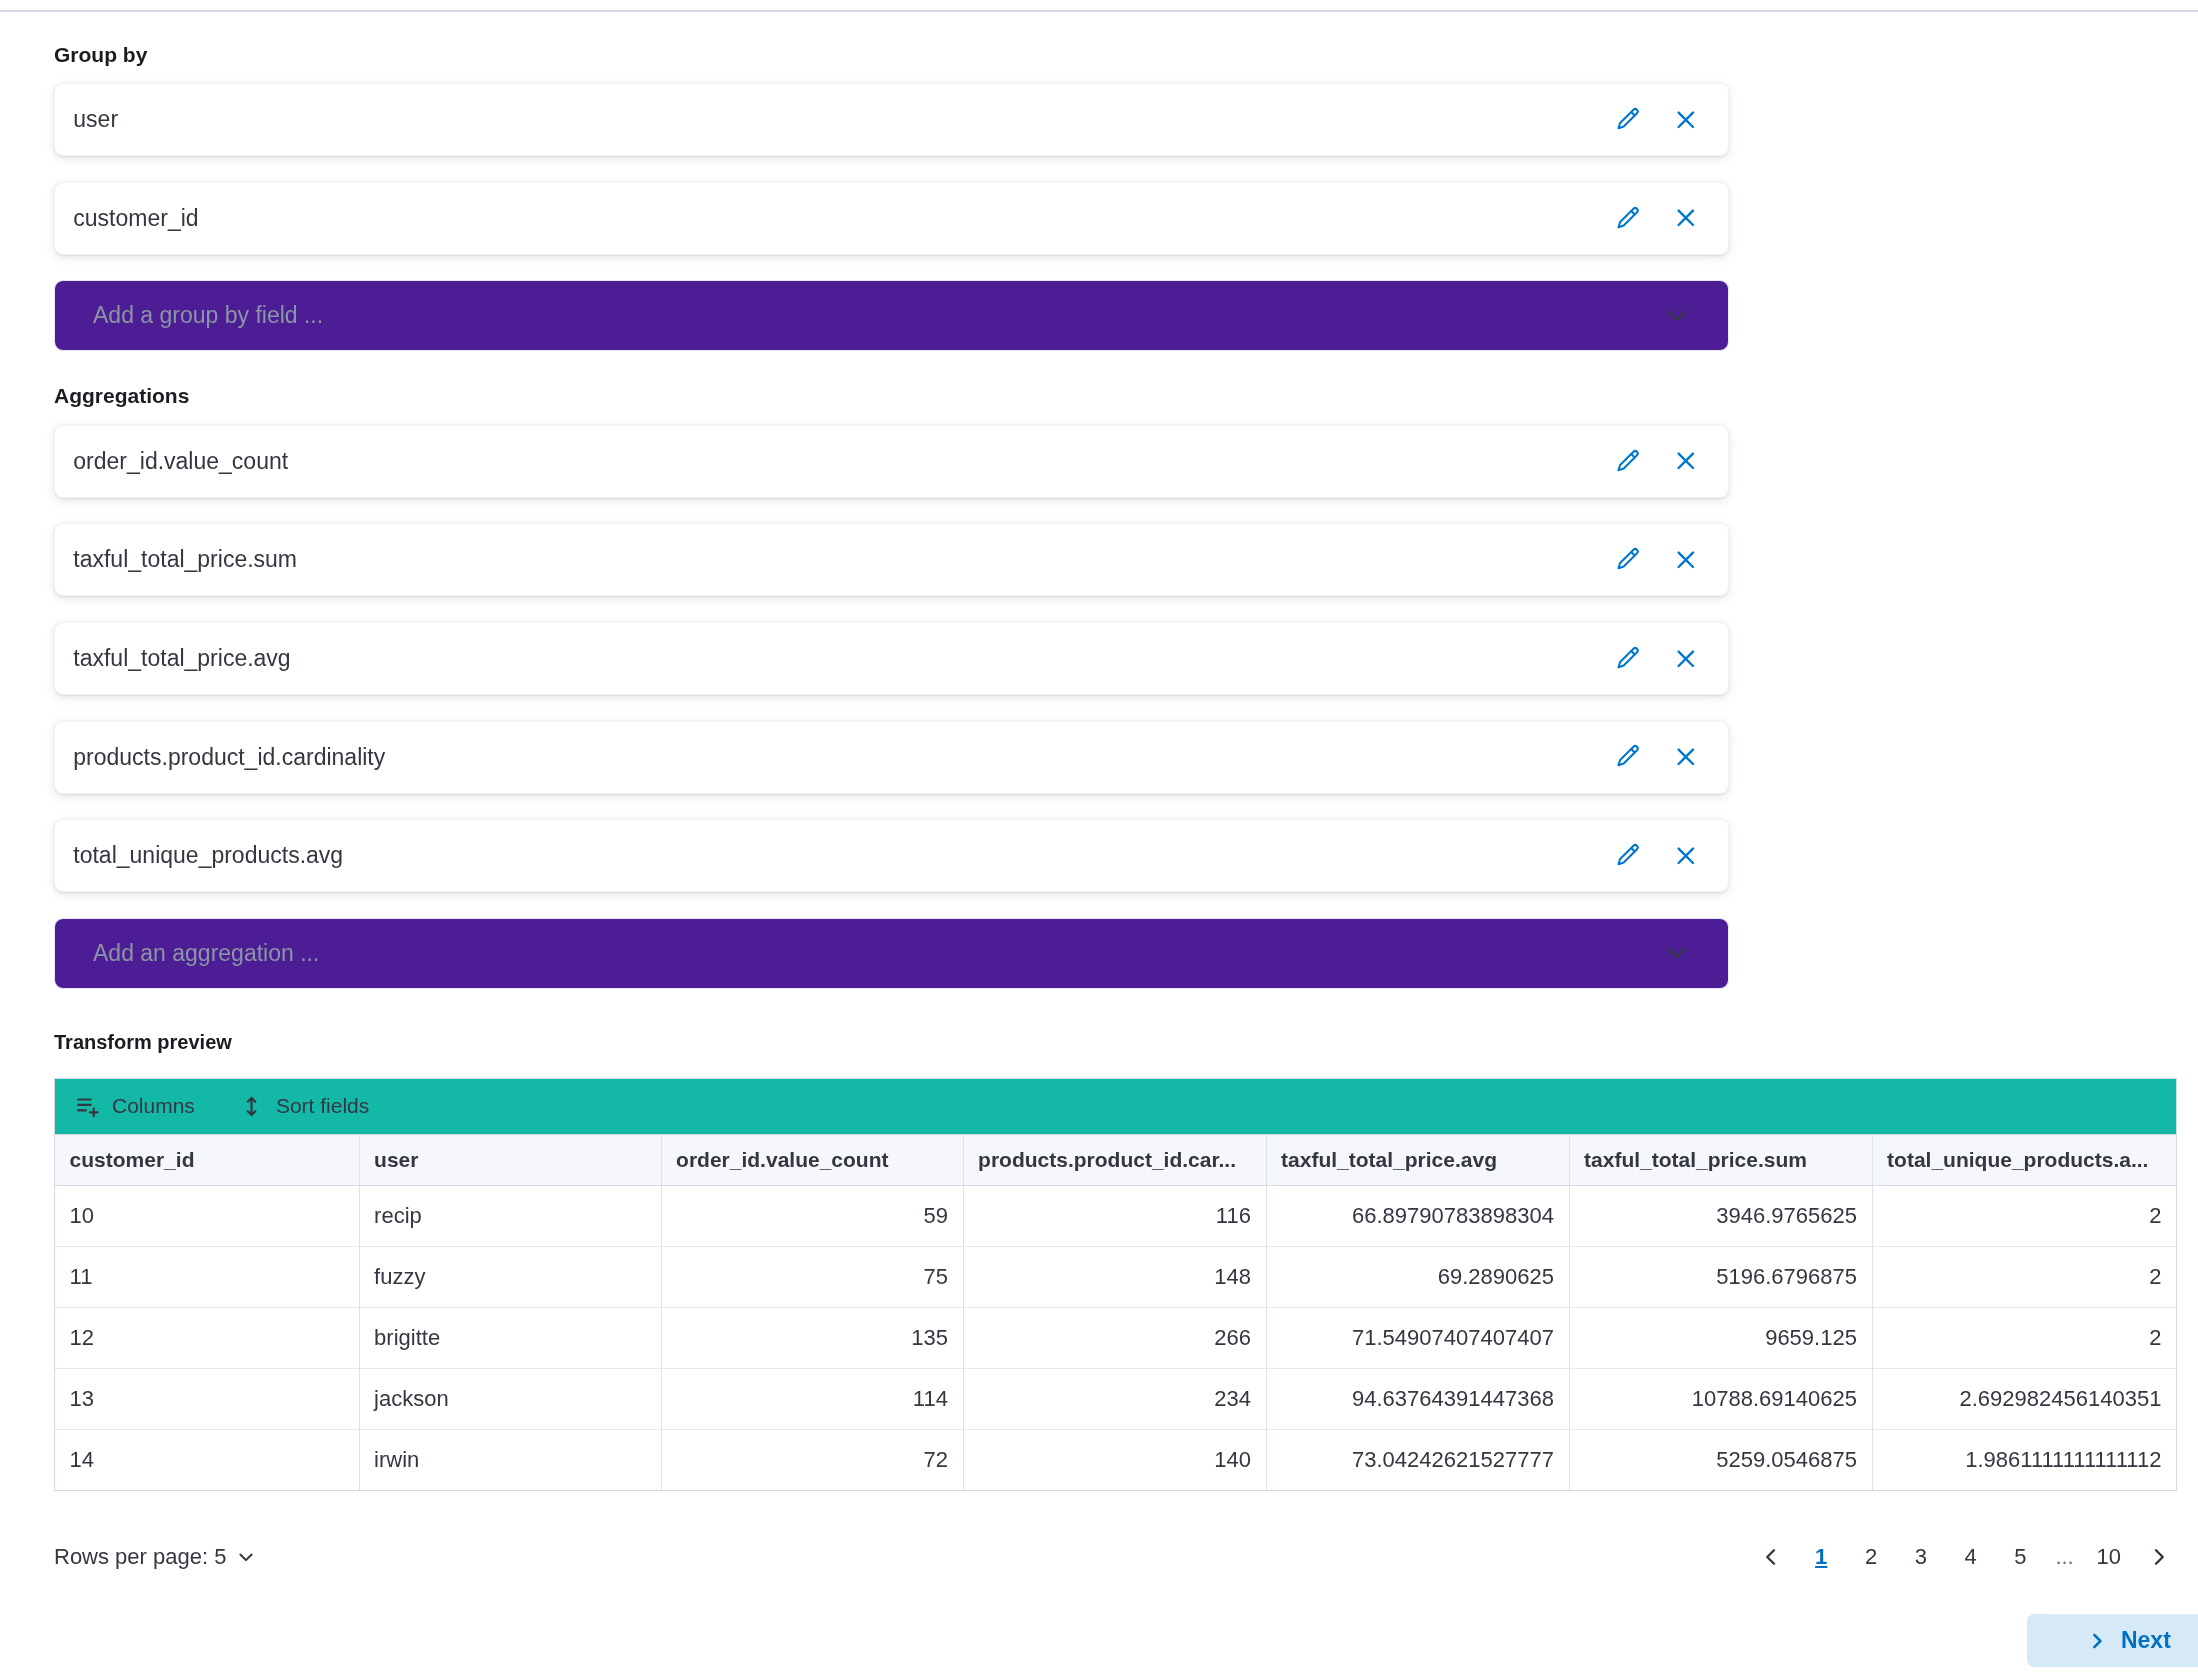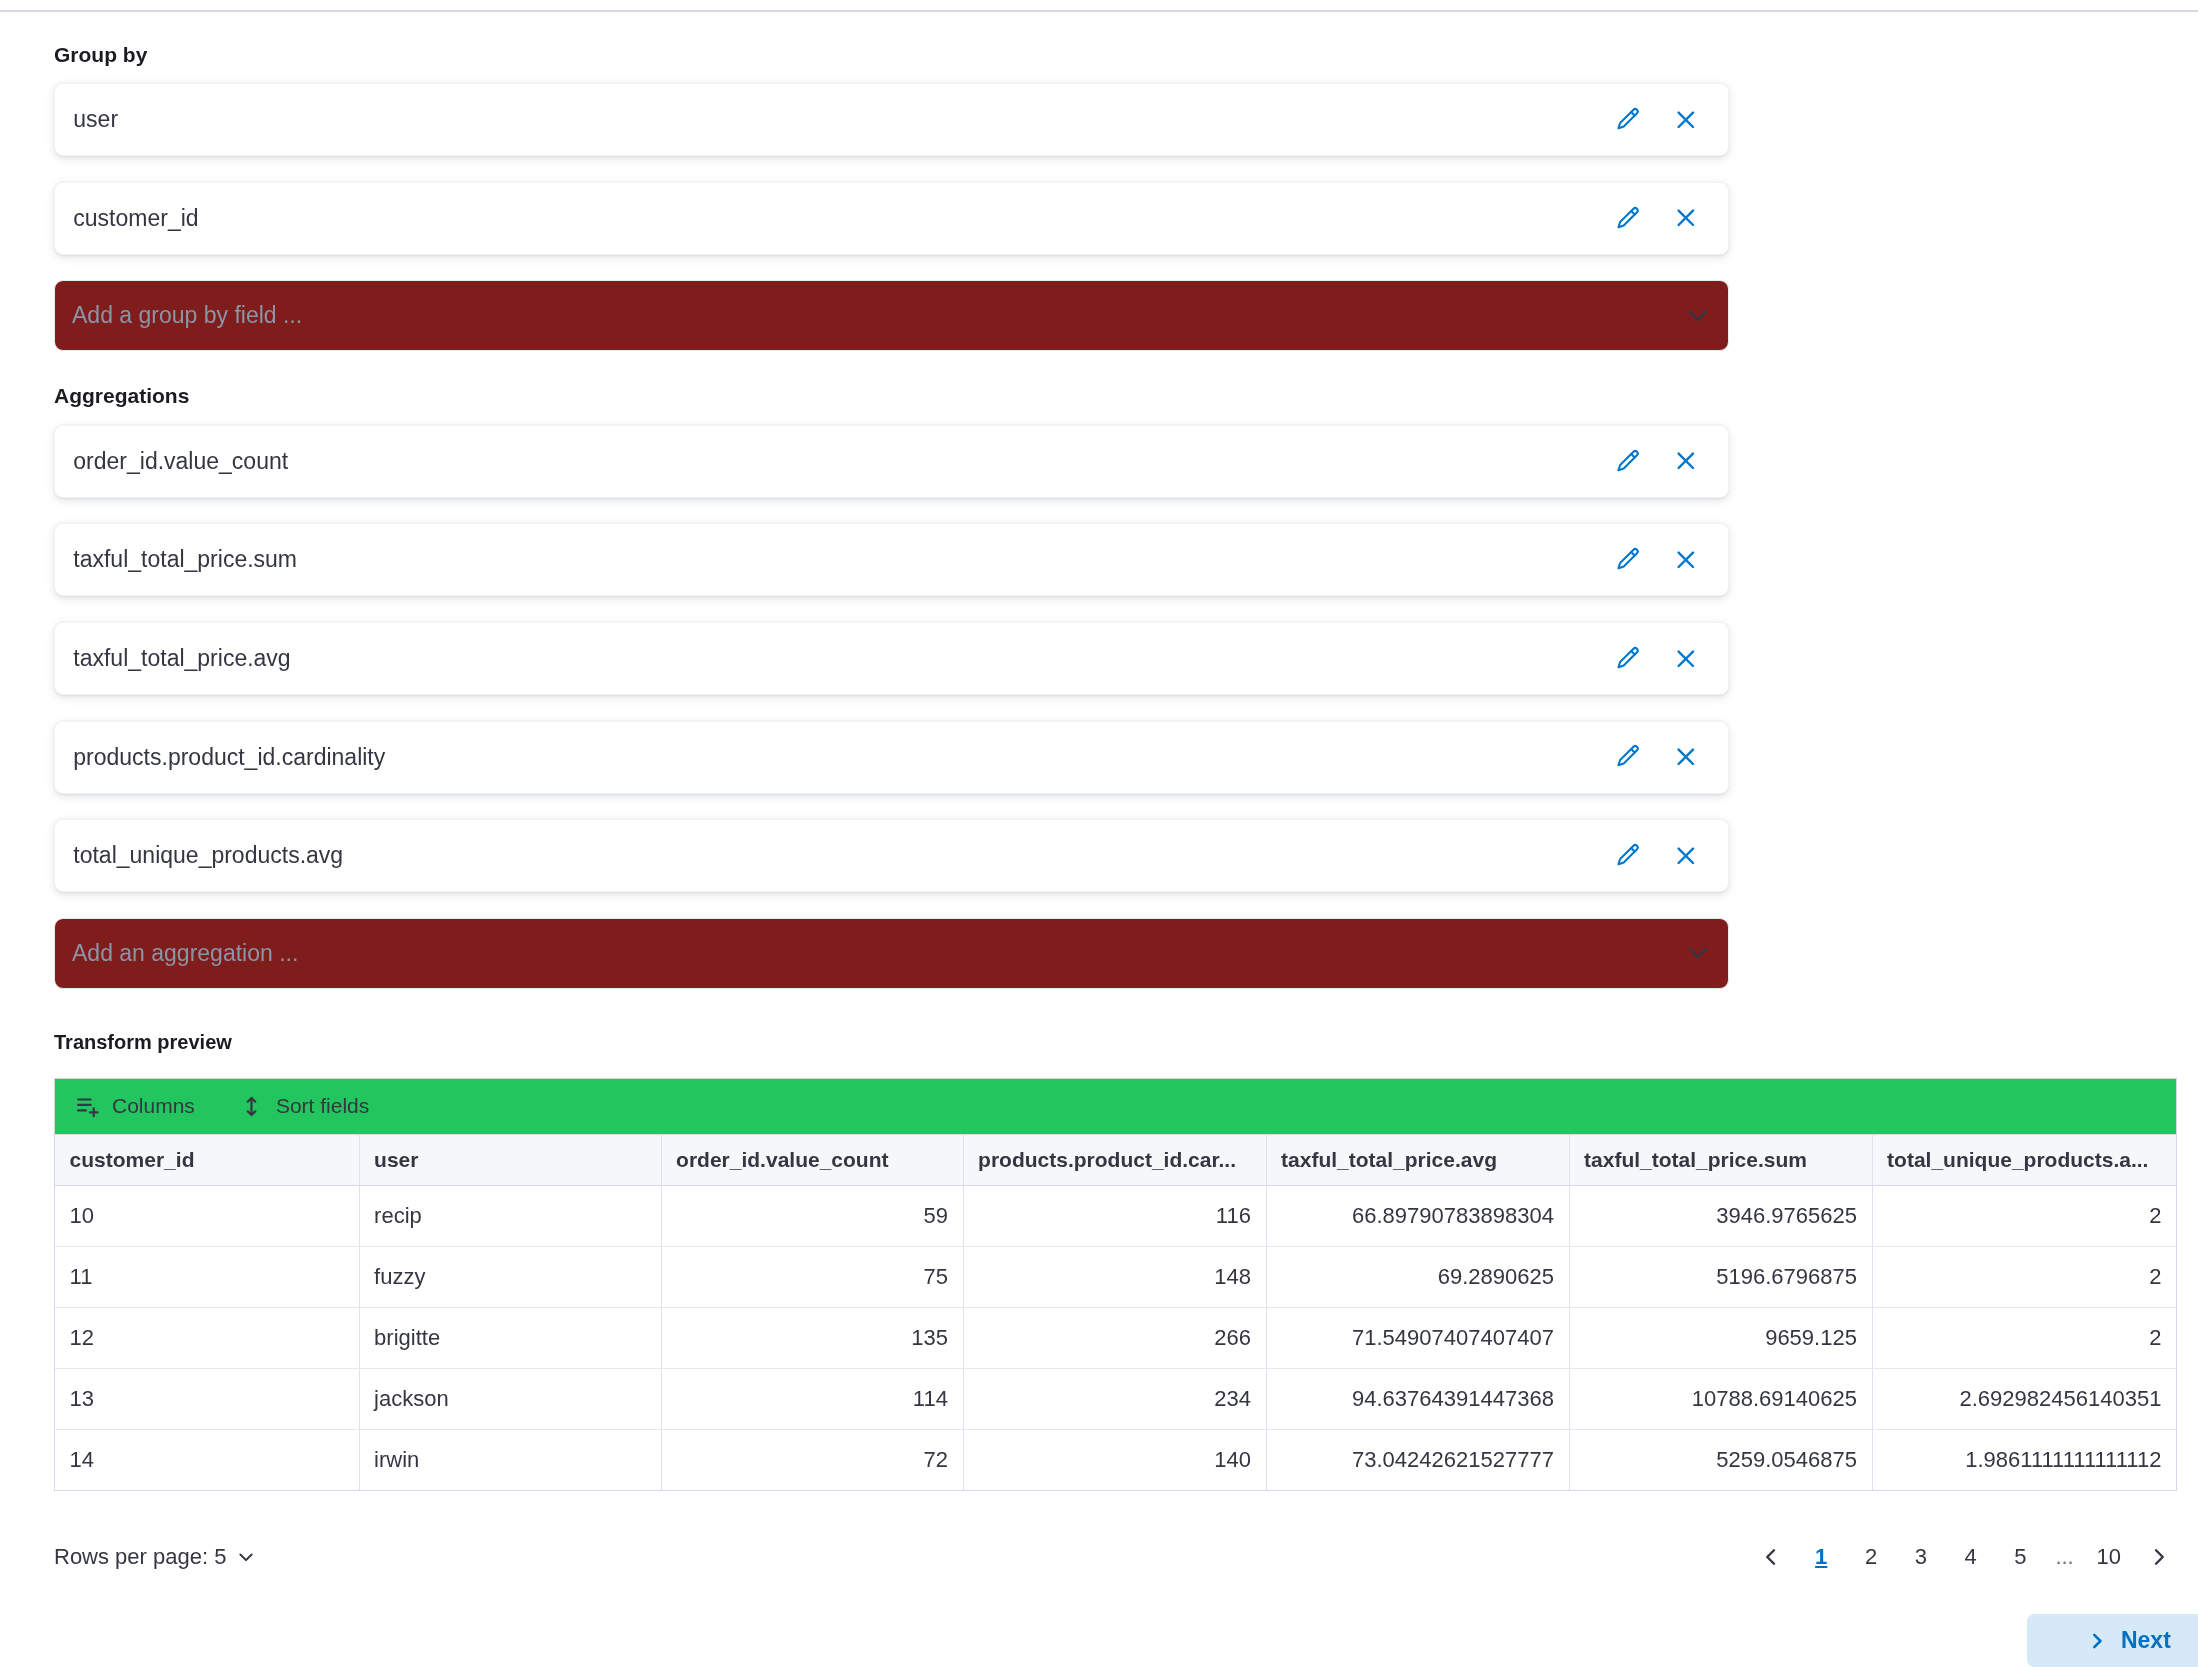--- a/index.html
+++ b/index.html
@@ -27,24 +27,24 @@
     padding: 0 29px 0 18.3px;
     margin-bottom: 25.6px;
   }
   .pill-label { font-size: 23px; color: #343741; }
   .pill-actions { margin-left: auto; display: flex; align-items: center; gap: 31px; }
   .icon-btn { display: inline-flex; align-items: center; justify-content: center; cursor: pointer; background: none; border: none; }
 
   .add-row {
     display: flex; align-items: center; justify-content: space-between;
     width: 1675px; height: 71px;
-    background: #7f1d1d;
+    background: #4c1d95;
     border: 0.9px solid #e6ebf2;
     border-radius: 9.1px;
-    padding: 0 17px;
+    padding: 0 38px;
     gap: 12px;
   }
   .add-row .placeholder { font-size: 23px; color: #8b95a5; }
 
   
   .json-config {
     position: absolute; top: 97px; left: 1776px; width: 400px;
     display: flex; align-items: center; gap: 20px;
   }
   .toggle {
@@ -56,21 +56,21 @@
     position: absolute; left: 0.9px; top: 0.9px;
     width: 37px; height: 37px; border-radius: 50%;
     background: #fff; box-shadow: 0 0.9px 3.7px rgba(0,0,0,0.25);
   }
   .toggle-x { position: absolute; right: 5.5px; top: 8.2px; }
   .json-config-label { font-size: 23px; color: #343741; }
   .json-config .clipboard { margin-left: auto; margin-right: 7.3px; }
 
   
   .preview-title { font-size: 20px; font-weight: 700; color: #1a1c21; margin-top: 42px; margin-bottom: 24px; }
-  .grid { width: 2123px; border: 0.9px solid #d3dae6; background: #22c55e; }
+  .grid { width: 2123px; border: 0.9px solid #d3dae6; background: #14b8a6; }
   .grid-toolbar { display: flex; align-items: center; gap: 44px; height: 55px; padding: 0 20px; }
   .toolbar-btn { display: inline-flex; align-items: center; gap: 12px; font-size: 21px; color: #343741; background: none; border: none; cursor: pointer; font-family: inherit; }
 
   table.preview { border-collapse: collapse; table-layout: fixed; width: 100%; }
   table.preview th {
     height: 51px; background: #f5f7fa;
     font-size: 21px; font-weight: 700; color: #343741;
     text-align: left; padding: 0 14.6px;
     border-top: 0.9px solid #d3dae6;
     border-bottom: 0.9px solid #d3dae6;

